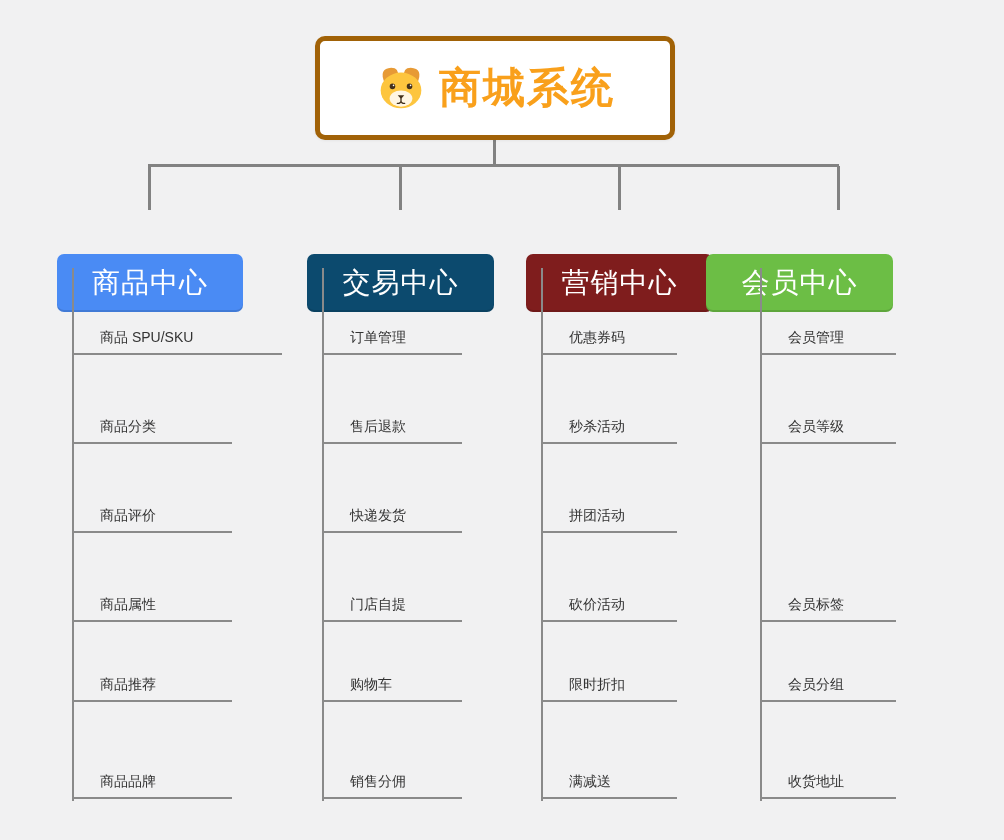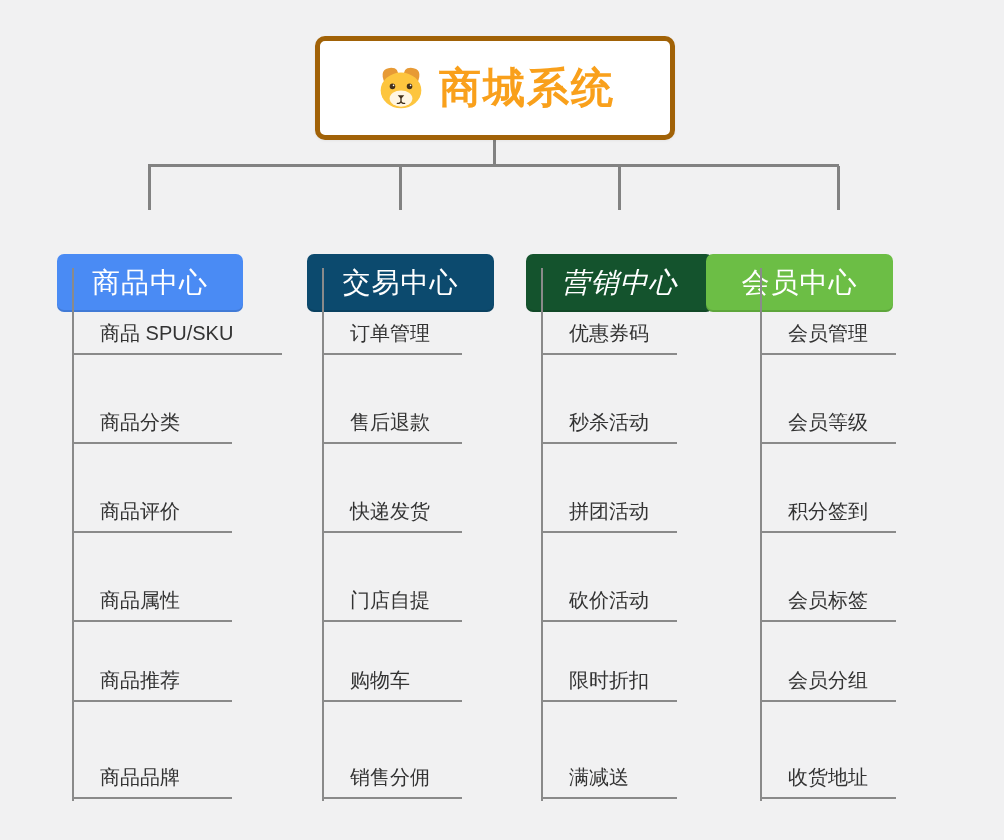--- a/index.html
+++ b/index.html
@@ -76,21 +76,21 @@
   .colline.c0 { left: 72px;  }
   .colline.c1 { left: 322px; }
   .colline.c2 { left: 541px; }
   .colline.c3 { left: 760px; }
 
   
   .leaf {
     position: absolute;
     height: 34px;
     border-bottom: 2px solid #8a8a8a;
-    font-size: 20px;
+    font-size: 14px;
     color: #333333;
     padding-left: 28px;
     padding-bottom: 6px;
     white-space: nowrap;
     display: flex;
     align-items: flex-end;
   }
   .leaf.c0 { left: 72px;  width: 160px; }
   .leaf.c0.wide { width: 210px; }
   .leaf.c1 { left: 322px; width: 140px; }
@@ -132,21 +132,21 @@
     </span>
     <span class="root-title" style="color: rgb(249, 160, 27);">商城系统</span>
   </div>
 
   <div class="bh b0" style="background-color: rgb(74, 139, 244);">
     <span>商品中心</span>
   </div>
   <div class="bh b1" style="background-color: #0c4a6e;">
     <span>交易中心</span>
   </div>
-  <div class="bh b2" style="background-color: #14532d; font-style: italic;">
+  <div class="bh b2" style="background-color: #7f1d1d;">
     <span>营销中心</span>
   </div>
   <div class="bh b3" style="background-color: rgb(108, 190, 69);">
     <span>会员中心</span>
   </div>
 
   <div class="colline c0"></div>
   <div class="colline c1"></div>
   <div class="colline c2"></div>
   <div class="colline c3"></div>
@@ -167,18 +167,17 @@
 
   <div class="leaf c2 r0">优惠券码</div>
   <div class="leaf c2 r1">秒杀活动</div>
   <div class="leaf c2 r2">拼团活动</div>
   <div class="leaf c2 r3">砍价活动</div>
   <div class="leaf c2 r4">限时折扣</div>
   <div class="leaf c2 r5">满减送</div>
 
   <div class="leaf c3 r0">会员管理</div>
   <div class="leaf c3 r1">会员等级</div>
-  <div class="leaf c3 r2">积分签到</div>
   <div class="leaf c3 r3">会员标签</div>
   <div class="leaf c3 r4">会员分组</div>
   <div class="leaf c3 r5">收货地址</div>
 
 </div>
 
 </body></html>

